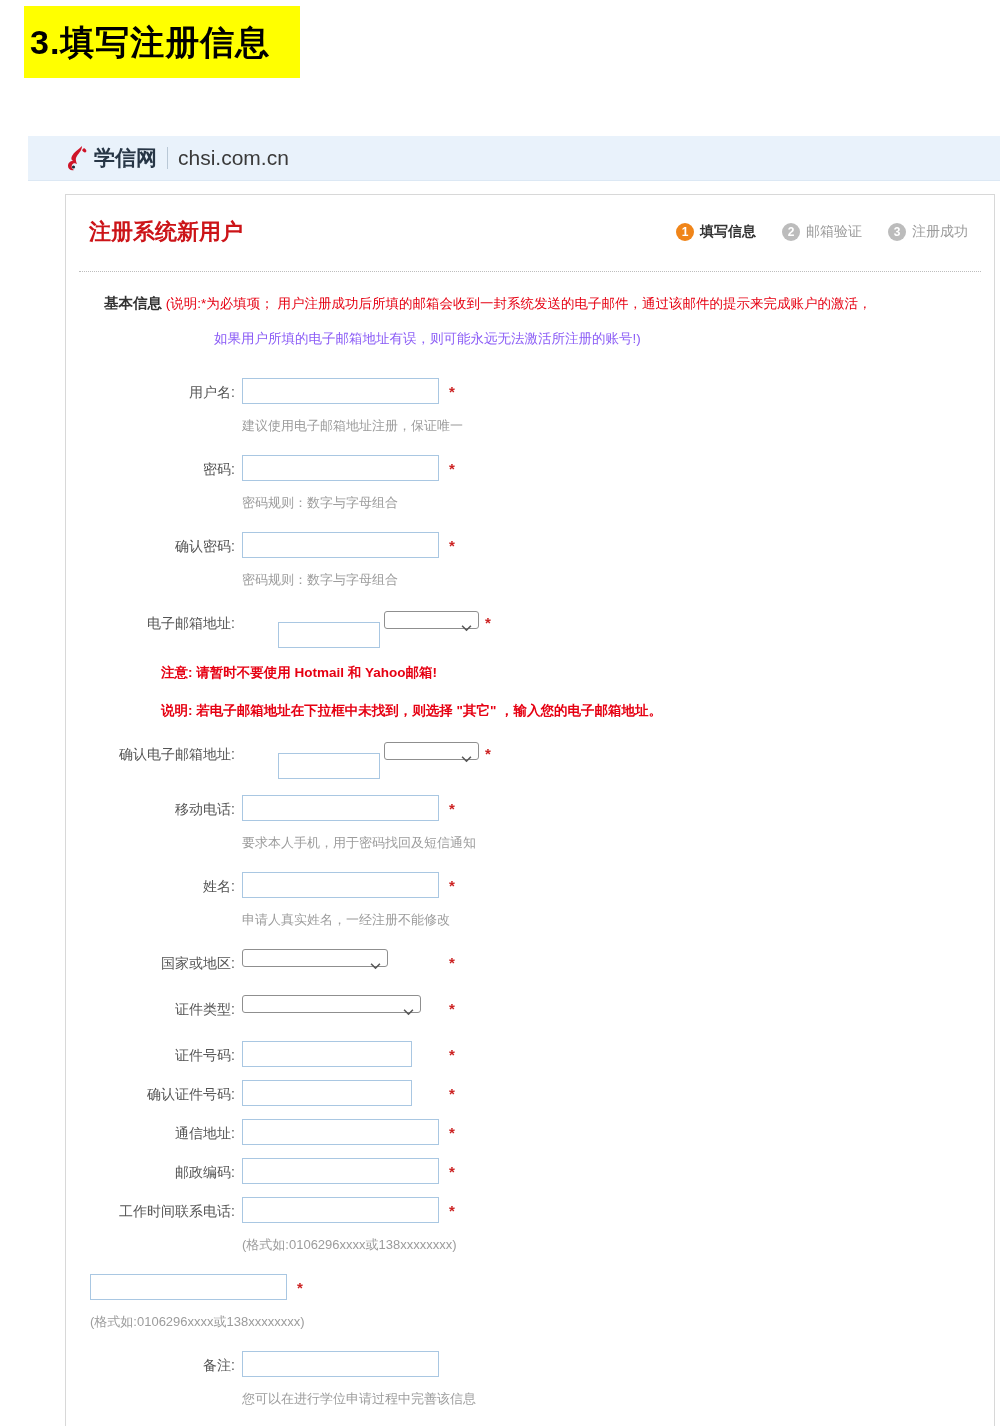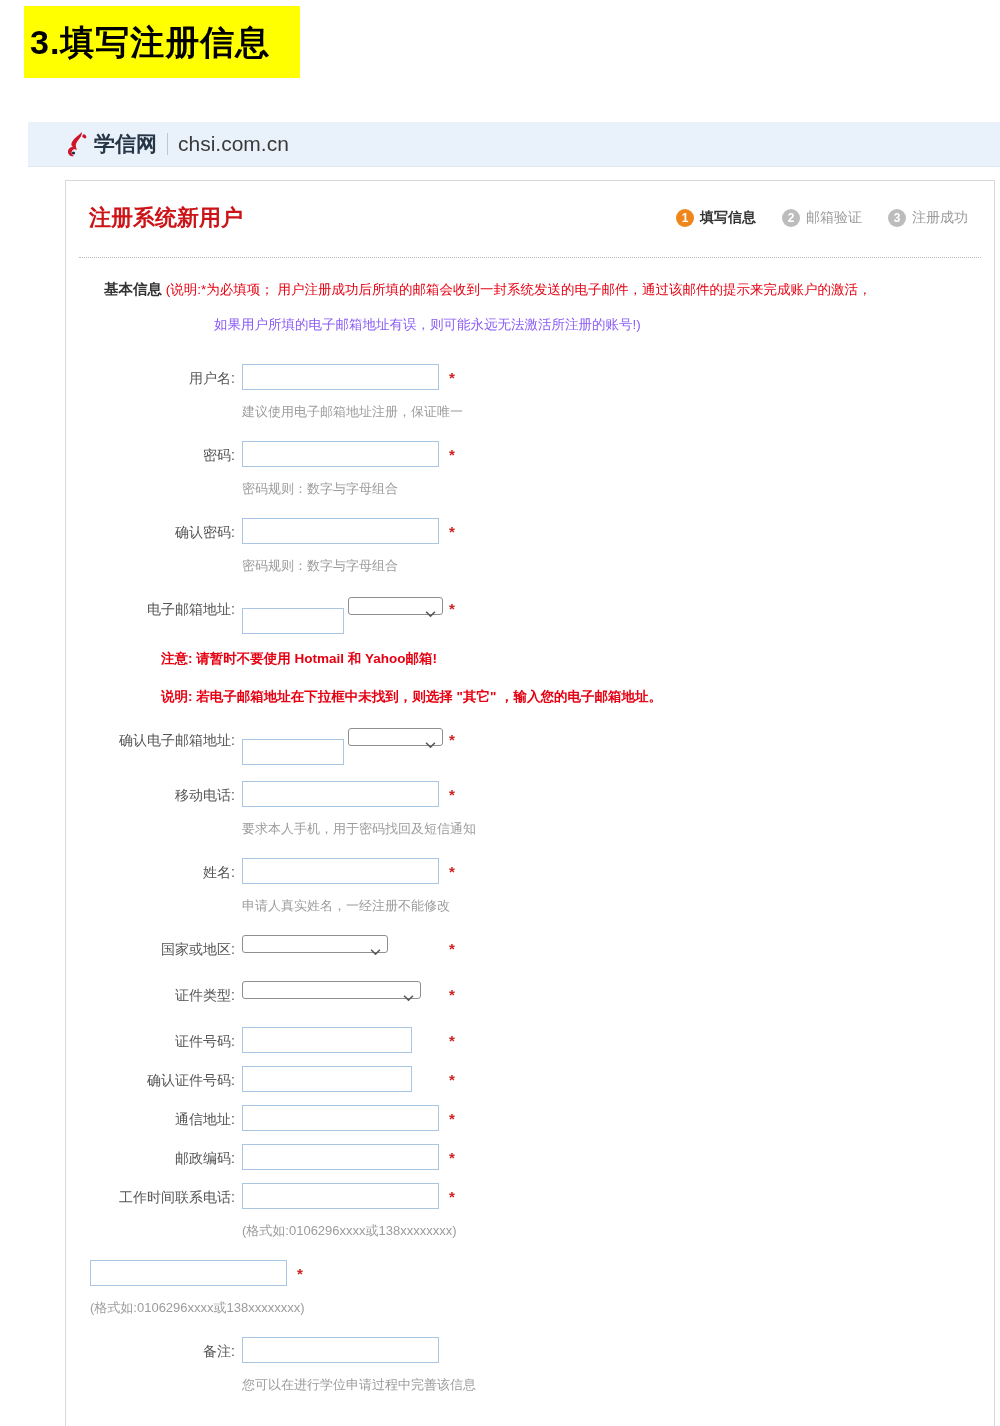--- a/index.html
+++ b/index.html
@@ -12,21 +12,21 @@
   .banner {
     display: inline-block;
     margin: 6px 0 16px 24px;
     background: #ffff00;
     padding: 14px 30px 12px 6px;
     font-size: 34px; font-weight: bold; color: #000;
     letter-spacing: 1px;
   }
   
   .site-header {
-    margin-top: 28px; margin-left: 28px;
+    margin-top: 42px; margin-left: 28px;
     height: 45px; background: #e9f2fb;
     border-bottom: 1px solid #dce8f4;
     display: flex; align-items: center;
     padding-left: 34px;
   }
   .logo-icon { width: 26px; height: 28px; margin-right: 6px; }
   .site-name { font-size: 21px; font-weight: bold; color: #273646; }
   .logo-divider { width: 1px; height: 22px; background: #b9c8d6; margin: 0 10px; }
   .site-domain { font-size: 21px; color: #3a3a3a; }
   
@@ -57,21 +57,21 @@
   }
   
   .section-head { padding: 22px 20px 0 38px; font-size: 13.5px; line-height: 19px; }
   .section-title { color: #333; font-weight: bold; font-size: 14.5px; text-align: right; }
   .section-note { color: #e60012; }
   .section-note-line2 { color: #8b5cf6; padding-left: 110px; margin-top: 16px; }
   
   .form { margin-top: 30px; padding-left: 24px; }
   .frow { display: flex; margin-bottom: 13px; }
   .frow.mb-lg { margin-bottom: 20px; }
-  .frow.mb-md { margin-bottom: 16px; }
+  .frow.mb-md { margin-bottom: 16px; gap: 36px; }
   .flabel {
     width: 152px; text-align: right; padding-right: 7px; padding-top: 5px;
     font-size: 14px; color: #555; line-height: 18px; flex-shrink: 0;
   }
   .flabel .label-line2 { margin-top: 26px; }
   .fcontent { position: relative; }
   .txt {
     height: 26px; border: 1px solid #a9c7e2; background: #fff;
     font-size: 14px; padding: 0 4px; outline: none;
     font-family: "Liberation Sans", sans-serif;

